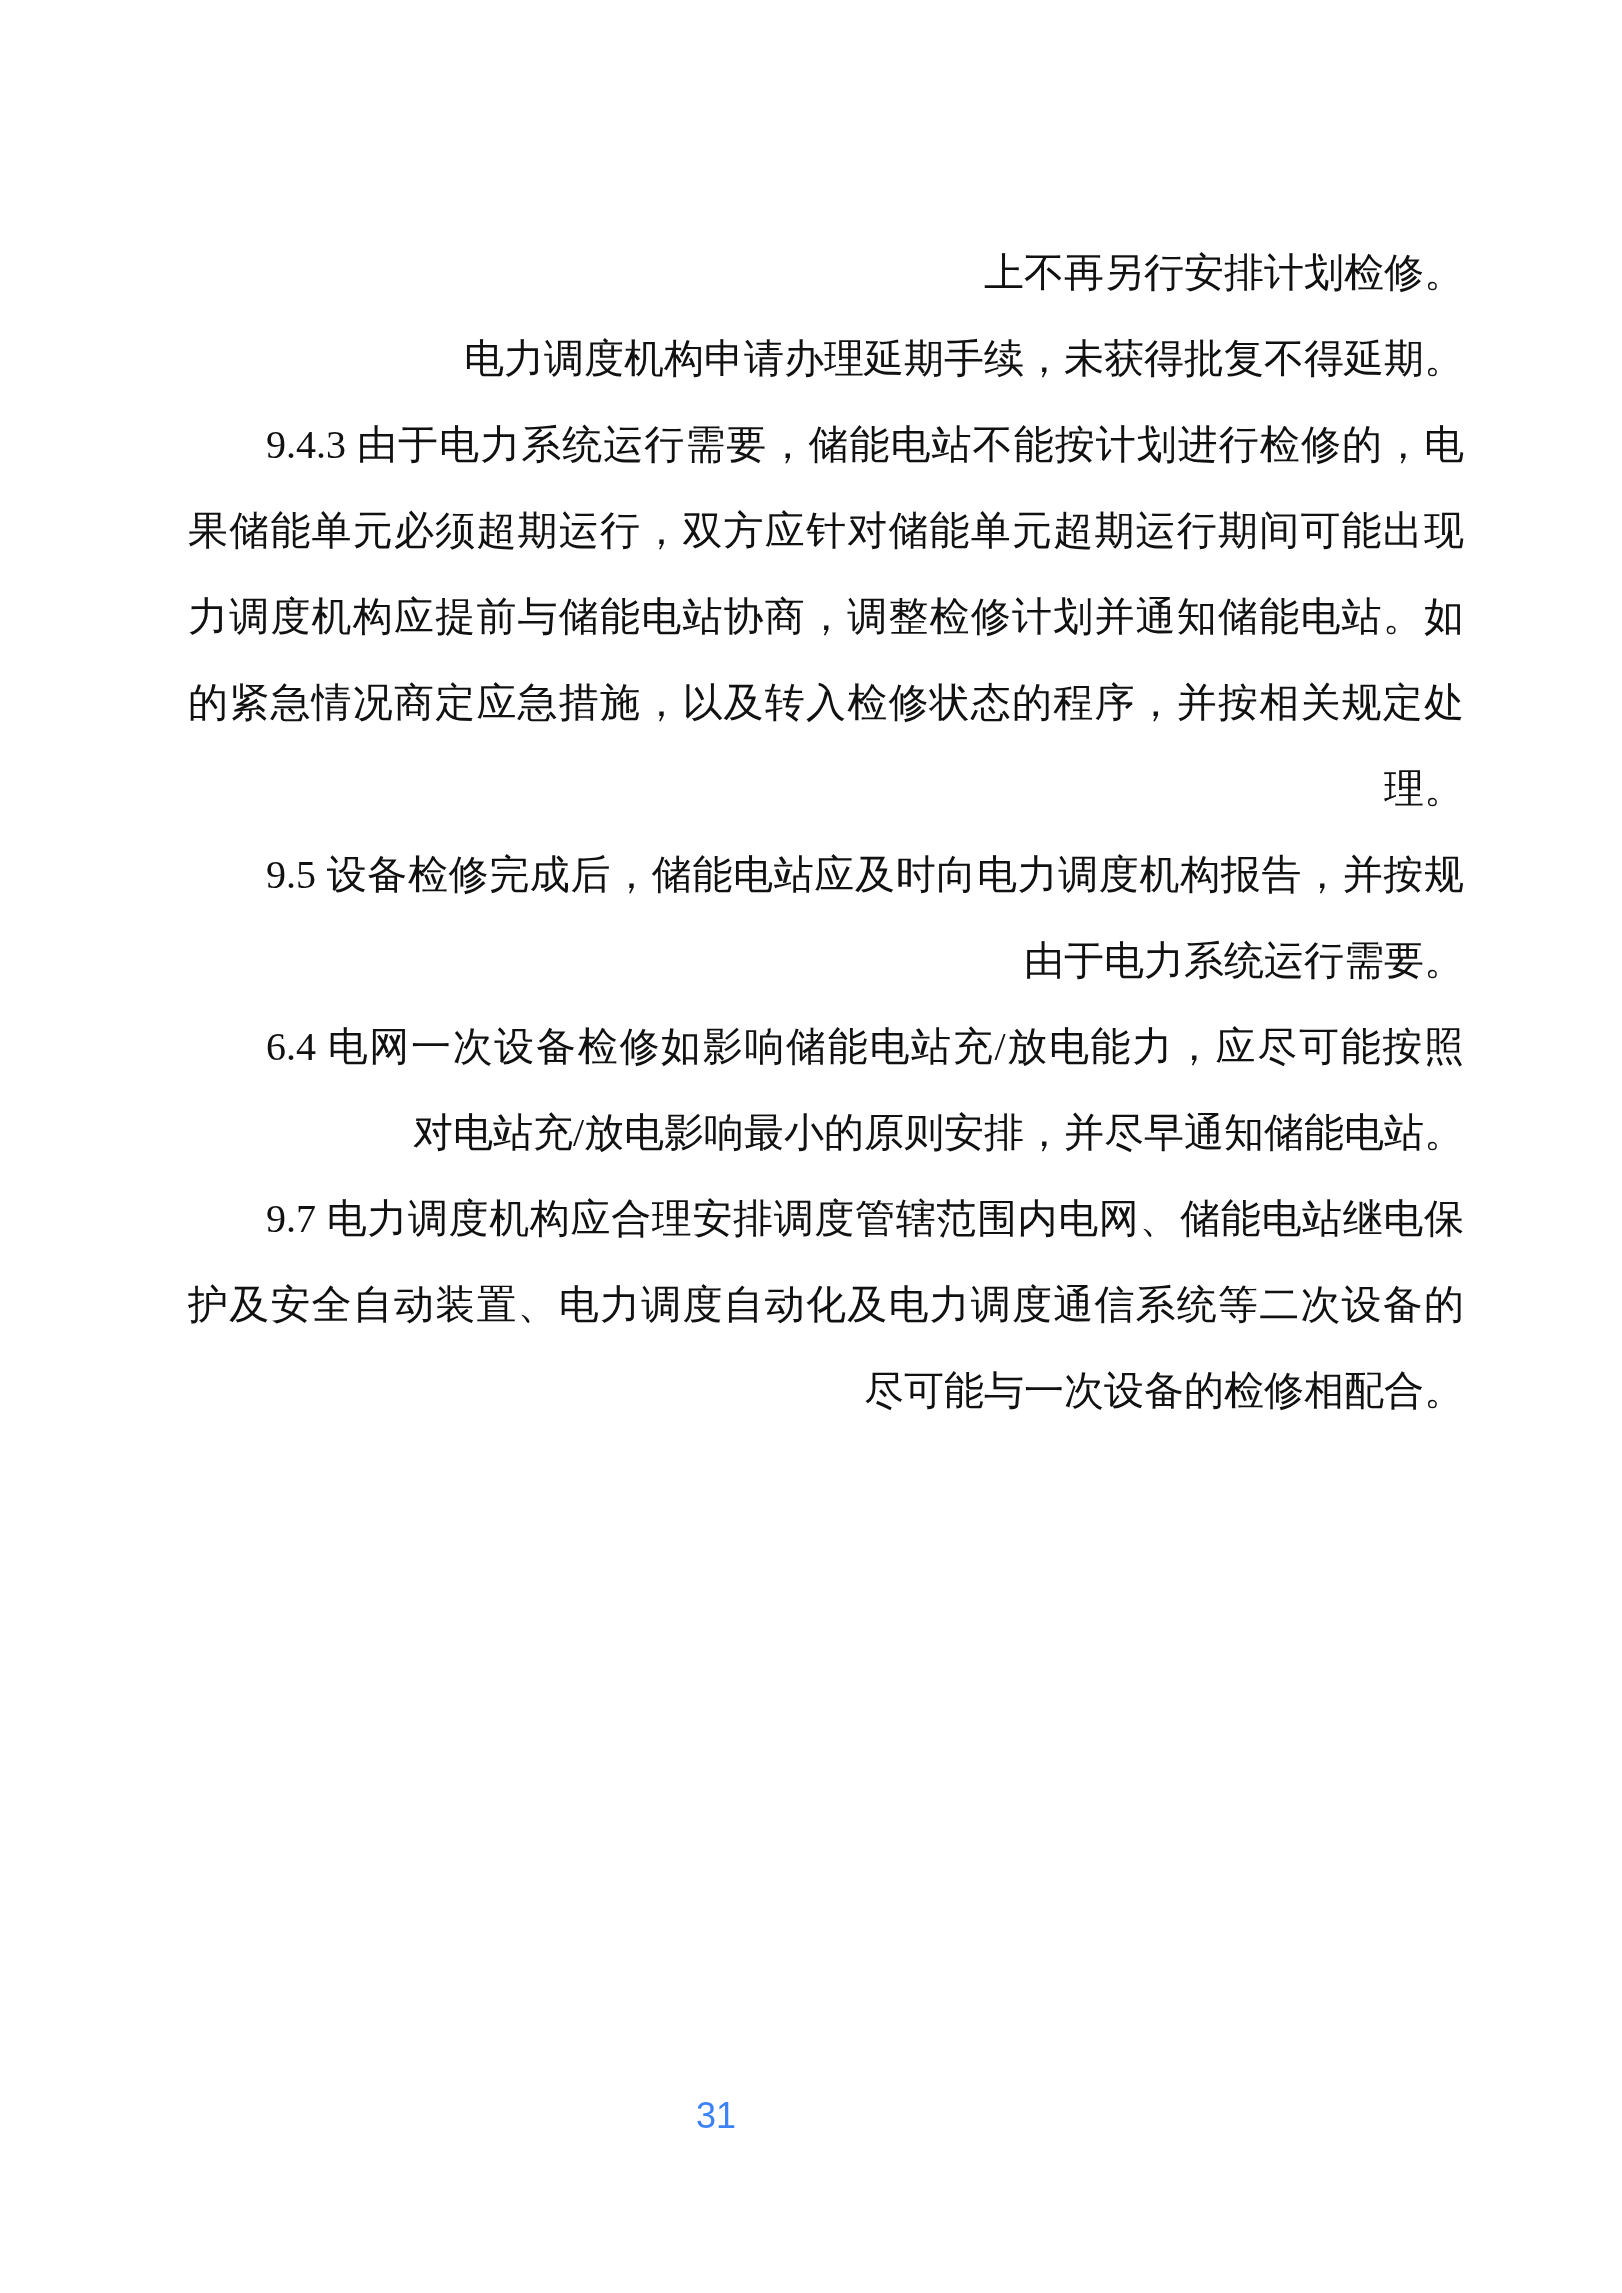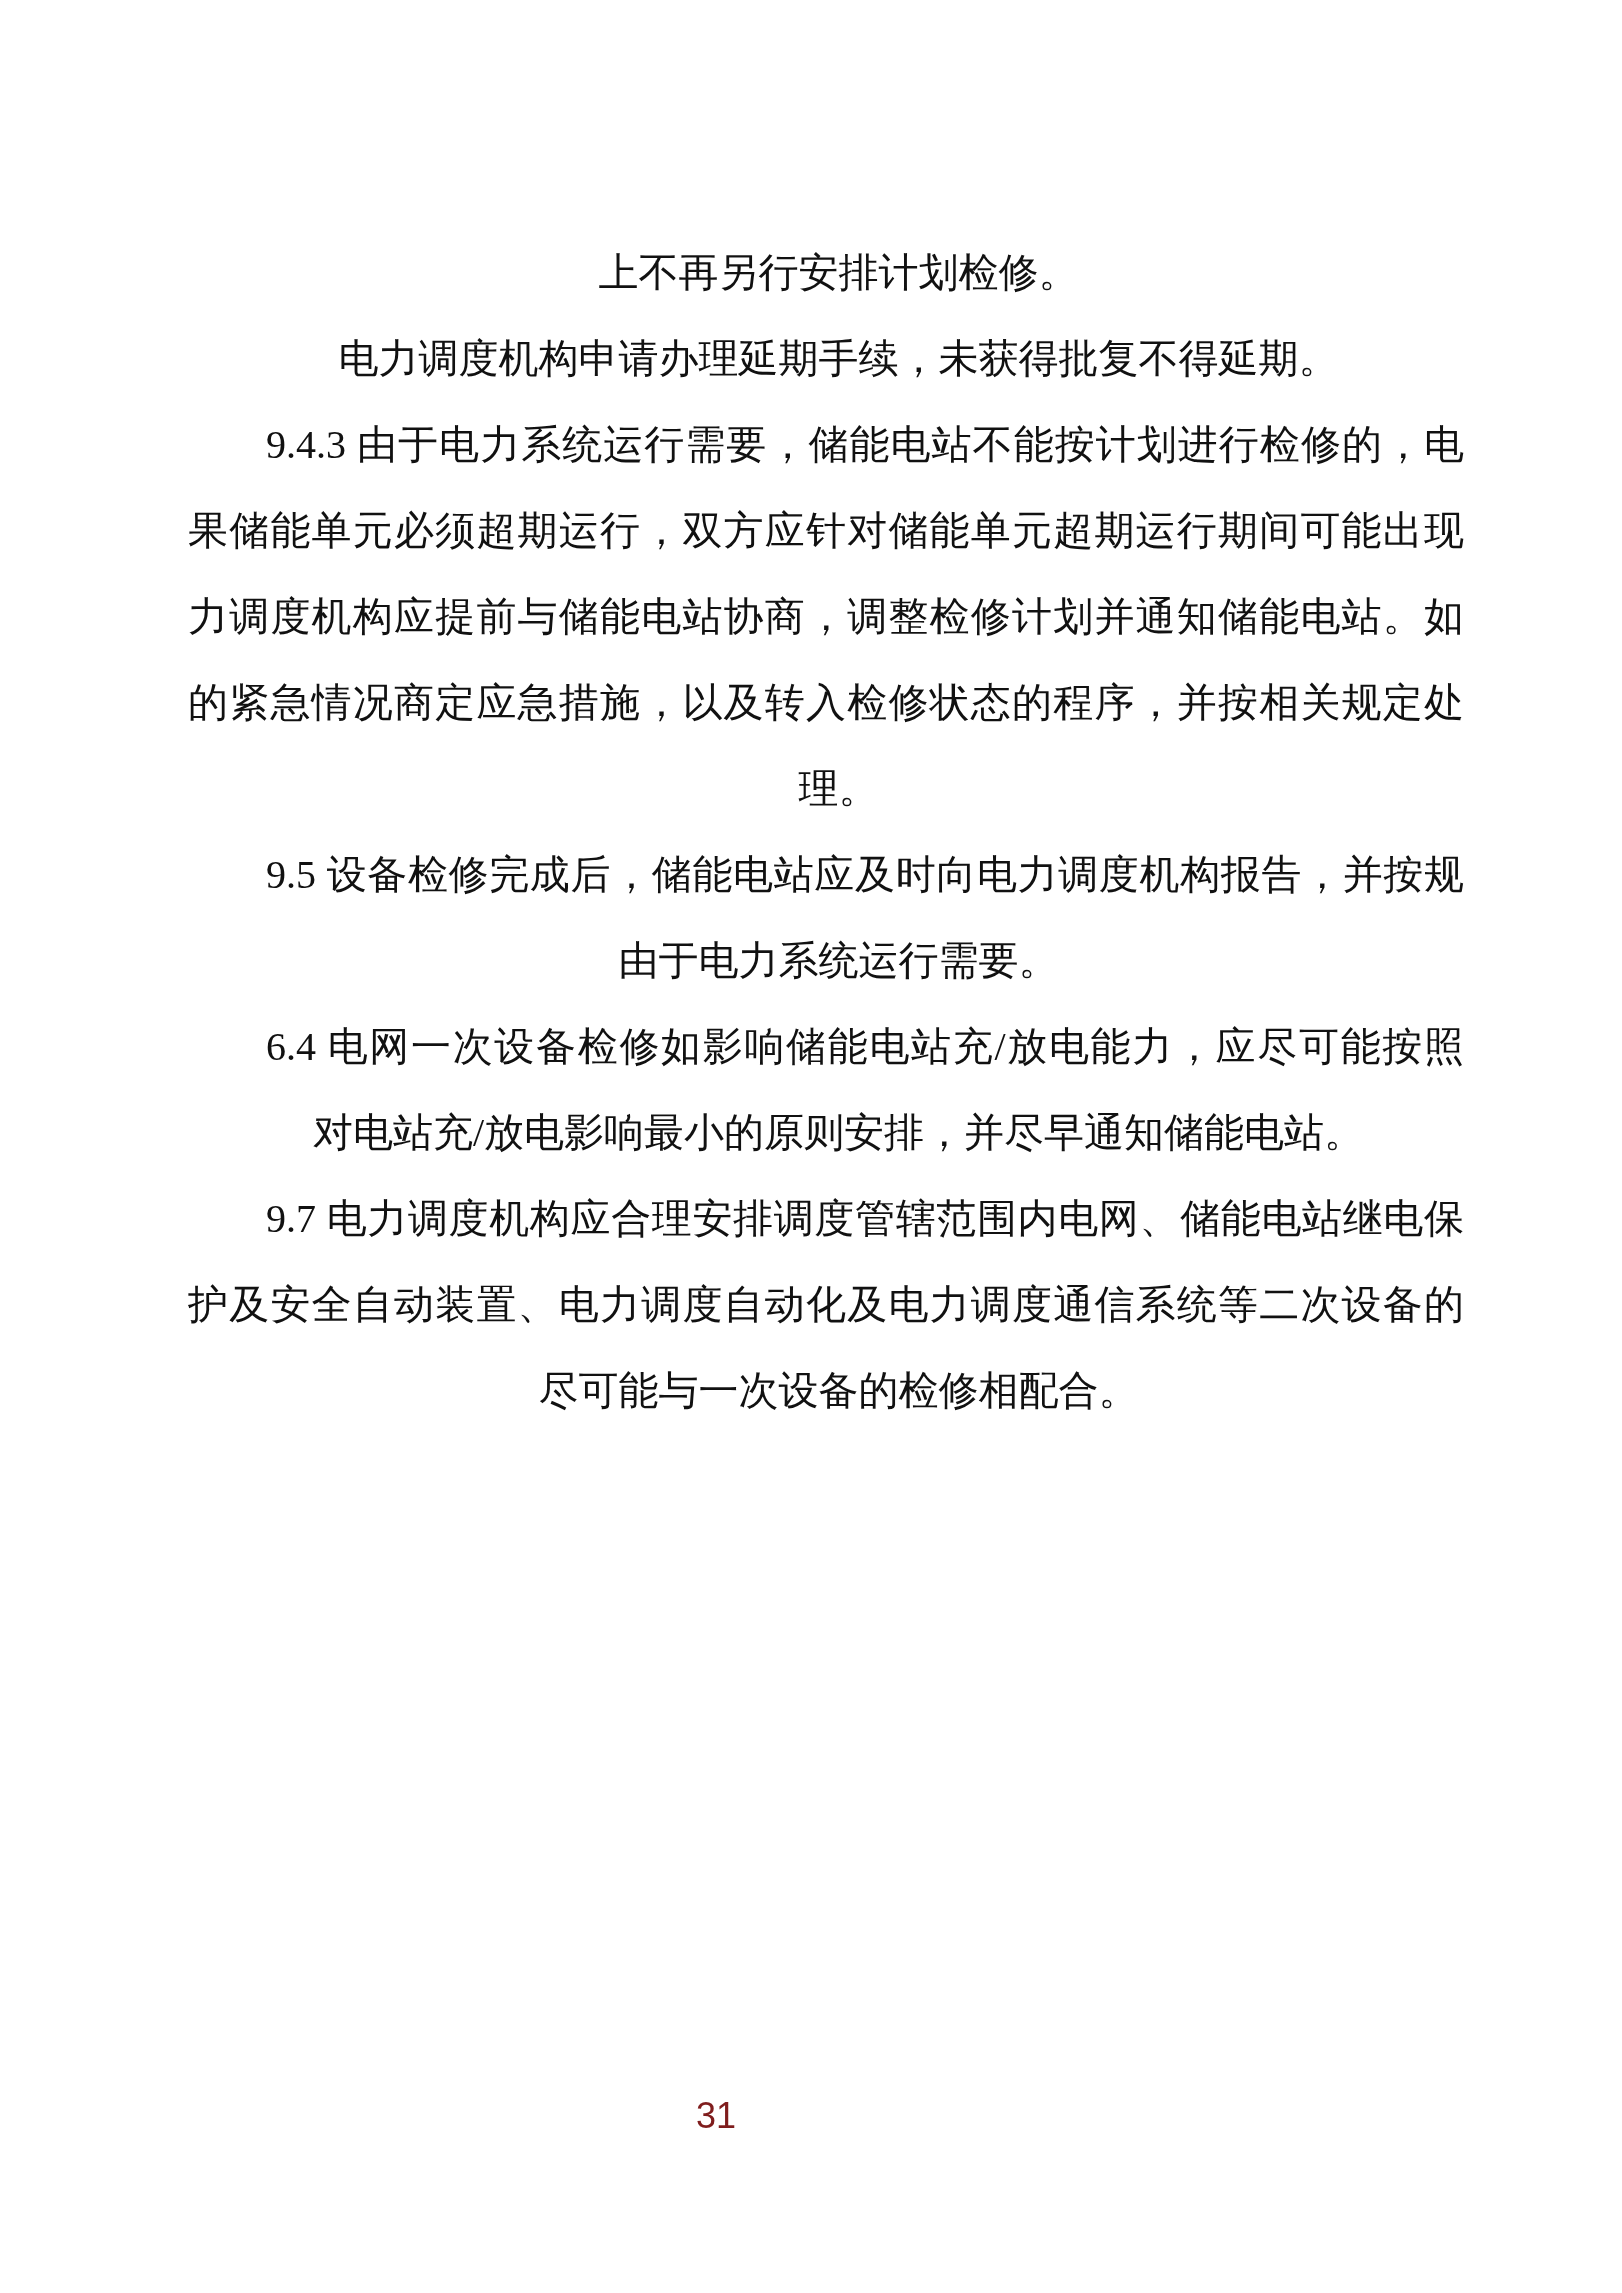--- a/index.html
+++ b/index.html
@@ -36,37 +36,37 @@
     letter-spacing: 0px;
     white-space: normal;
   }
   
   .just {
     text-align: justify;
     text-align-last: justify;
   }
   
   .fin {
-    text-align: center;
+    text-align: right;
     margin-left: 25px;
   }
   
   .indent {
     padding-left: 78px;
   }
   .footer {
     position: absolute;
     left: 0;
     top: 2098px;
     width: 1432px;
     text-align: center;
     font-family: "Liberation Sans", "DejaVu Sans", sans-serif;
     font-size: 36px;
     line-height: 36px;
-    color: #7f1d1d;
+    color: #3b82f6;
   }
 </style>
 </head>
 <body>
 
 <div class="page">
 
   <div class="doc-body">
     <div class="line fin">上不再另行安排计划检修。</div>
     <div class="line fin">电力调度机构申请办理延期手续，未获得批复不得延期。</div>

